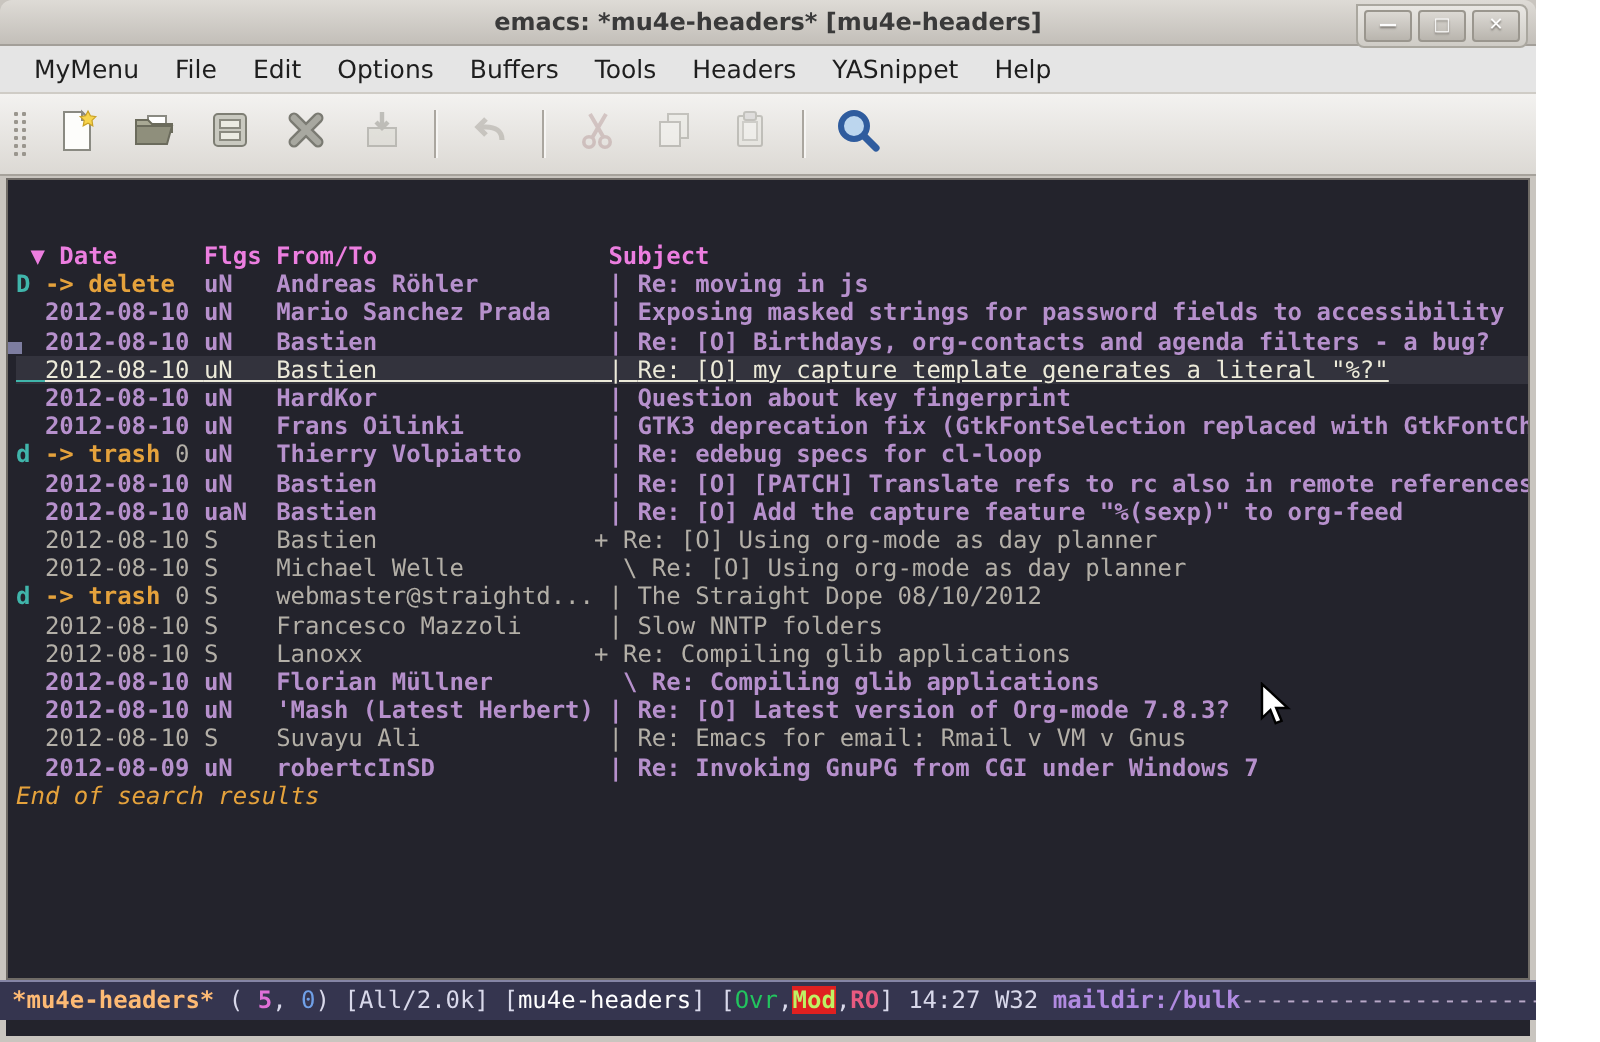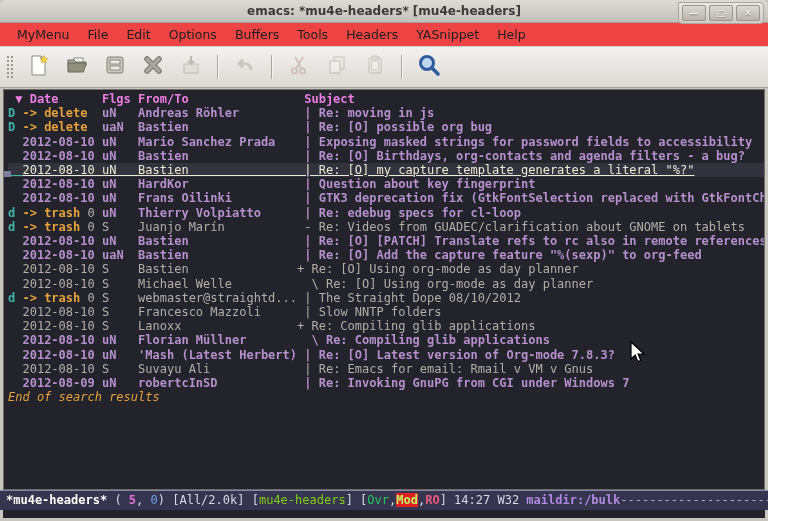--- a/index.html
+++ b/index.html
@@ -11,59 +11,59 @@
             position:relative;display:flex;align-items:center;justify-content:center;}
   .titlebar .title{font-size:12px;font-weight:bold;color:#3a3a3a;}
   .winbtns{position:absolute;right:4px;top:2px;display:flex;gap:3px;
            background:linear-gradient(#e9e7e3,#cfccc6);border:1px solid #aaa79f;
            border-radius:0 4px 4px 4px;padding:2px 3px;}
   .winbtn{width:22px;height:14px;border:1px solid #9a968e;border-radius:2px;
           background:linear-gradient(#dcd9d4,#b9b5ae);color:#fcfcfc;font-size:9px;
           font-weight:bold;display:flex;align-items:center;justify-content:center;
           text-shadow:0 1px 1px #7e7a74;line-height:1;}
   
-  .menubar{height:23px;background:#ef4444;display:flex;align-items:center;
+  .menubar{height:23px;background:#e5e5e5;display:flex;align-items:center;
            padding-left:8px;border-bottom:1px solid #cfccc6;}
   .menu-item{font-size:12.5px;color:#1e1e1e;padding:3px 9px;cursor:default;}
   
   .toolbar{height:40px;background:linear-gradient(#f3f2f0,#dcd9d4);
            border-bottom:1px solid #a6a29b;display:flex;align-items:center;padding-left:4px;}
   .grip{width:8px;height:24px;margin:0 6px 0 2px;
         background-image:radial-gradient(#9a968e 1px,transparent 1.2px);
         background-size:4px 4px;}
   .tbtn{width:34px;height:30px;display:flex;align-items:center;justify-content:center;
         margin:0 2px;border-radius:3px;}
   .tbtn.disabled{opacity:.42;}
   .tsep{width:1px;height:24px;background:#aaa69f;border-right:1px solid #f6f5f3;margin:0 7px;}
   
   .bufwrap{height:402px;background:#c9c5bf;padding:1px 3px 0 3px;box-sizing:border-box;}
   .buffer{position:relative;height:100%;background:#23232c;border:1px solid #6f6b66;
           box-sizing:border-box;overflow:hidden;
           font-family:"DejaVu Sans Mono",monospace;font-size:12px;line-height:14.2px;
           padding:2px 0 0 4px;}
-  .hline{white-space:pre;color:#ec7ee0;font-weight:bold;}
+  .hline{white-space:pre;color:#ec7ee0;font-weight:bold;margin-top:29px;}
   .row{white-space:pre;}
   .row.unread{color:#b690cc;font-weight:bold;}
   .row.read{color:#b3afa7;}
   .row.current{background:#33333d;color:#ecead9;font-weight:normal;}
   .row.current span{text-decoration:underline;}
   .row .mark{color:#40b5ab;font-weight:bold;}
   .row .mtarget{color:#e5a23c;font-weight:bold;}
   .row .d2{color:#b3afa7;font-weight:normal;}
   .eos{white-space:pre;color:#e5a23c;font-style:italic;}
   .fringe-mark{position:absolute;left:0;width:7px;height:6px;background:#7d7da0;}
   
   .modeline{height:19px;background:#35354f;border-top:1px solid #8585a5;
             font-family:"DejaVu Sans Mono",monospace;font-size:12px;line-height:18px;
             white-space:pre;overflow:hidden;padding-left:6px;color:#d8d8ea;}
-  .ml-buffer{color:#ffffff;font-weight:bold;}
+  .ml-buffer{color:#fdba74;font-weight:bold;}
   .ml-plain{color:#d8d8ea;}
   .ml-line{color:#e070d8;font-weight:bold;}
   .ml-col{color:#70a0e8;}
-  .ml-mode{color:#84cc16;}
+  .ml-mode{color:#ffffff;}
   .ml-ovr{color:#22c55e;}
   .ml-mod{color:#bef264;background:#e02020;font-weight:bold;}
   .ml-ro{color:#e85a80;font-weight:bold;}
   .ml-maildir{color:#b08ae0;font-weight:bold;}
   .ml-dashes{color:#b8a8c8;}
   
   .echo{height:8px;background:#23232c;border-left:3px solid #c9c5bf;border-right:3px solid #c9c5bf;}
   .frame-bottom{height:7px;background:#c9c5bf;}
   
   .cursor{position:absolute;left:630px;top:341px;z-index:50;}
@@ -177,28 +177,26 @@
         <path d="M16 16l6 6" stroke="#2f5c9e" stroke-width="3.6" stroke-linecap="round"></path>
       </svg></span>
     </div>
   </div>
 
   <div class="bufwrap">
     <div class="buffer">
       <div class="hline"> ▼ Date      Flgs From/To                Subject</div>
       <div id="rows">
           <div class="row unread"><span class="mark">D </span><span class="mtarget">-&gt; delete  </span><span class="flags">uN   </span><span class="from">Andreas Röhler        </span><span class="sep"> | </span><span class="subj">Re: moving in js</span></div>
-          <div class="row unread"><span class="mark">D </span><span class="mtarget">-&gt; delete  </span><span class="flags">uaN  </span><span class="from">Bastien               </span><span class="sep"> | </span><span class="subj">Re: [O] possible org bug</span></div>
           <div class="row unread"><span class="mark">  </span><span class="date">2012-08-10 </span><span class="flags">uN   </span><span class="from">Mario Sanchez Prada   </span><span class="sep"> | </span><span class="subj">Exposing masked strings for password fields to accessibility</span></div>
           <div class="row unread"><span class="mark">  </span><span class="date">2012-08-10 </span><span class="flags">uN   </span><span class="from">Bastien               </span><span class="sep"> | </span><span class="subj">Re: [O] Birthdays, org-contacts and agenda filters - a bug?</span></div>
           <div class="row current"><span class="mark">  </span><span class="date">2012-08-10 </span><span class="flags">uN   </span><span class="from">Bastien               </span><span class="sep"> | </span><span class="subj">Re: [O] my capture template generates a literal "%?"</span></div>
           <div class="row unread"><span class="mark">  </span><span class="date">2012-08-10 </span><span class="flags">uN   </span><span class="from">HardKor               </span><span class="sep"> | </span><span class="subj">Question about key fingerprint</span></div>
           <div class="row unread"><span class="mark">  </span><span class="date">2012-08-10 </span><span class="flags">uN   </span><span class="from">Frans Oilinki         </span><span class="sep"> | </span><span class="subj">GTK3 deprecation fix (GtkFontSelection replaced with GtkFontChooser)</span></div>
           <div class="row unread"><span class="mark">d </span><span class="mtarget">-&gt; trash </span><span class="d2">0 </span><span class="flags">uN   </span><span class="from">Thierry Volpiatto     </span><span class="sep"> | </span><span class="subj">Re: edebug specs for cl-loop</span></div>
-          <div class="row read"><span class="mark">d </span><span class="mtarget">-&gt; trash </span><span class="d2">0 </span><span class="flags">S    </span><span class="from">Juanjo Marín          </span><span class="sep"> - </span><span class="subj">Re: Videos from GUADEC/clarification about GNOME on tablets</span></div>
           <div class="row unread"><span class="mark">  </span><span class="date">2012-08-10 </span><span class="flags">uN   </span><span class="from">Bastien               </span><span class="sep"> | </span><span class="subj">Re: [O] [PATCH] Translate refs to rc also in remote references</span></div>
           <div class="row unread"><span class="mark">  </span><span class="date">2012-08-10 </span><span class="flags">uaN  </span><span class="from">Bastien               </span><span class="sep"> | </span><span class="subj">Re: [O] Add the capture feature "%(sexp)" to org-feed</span></div>
           <div class="row read"><span class="mark">  </span><span class="date">2012-08-10 </span><span class="flags">S    </span><span class="from">Bastien               </span><span class="sep">+ </span><span class="subj">Re: [O] Using org-mode as day planner</span></div>
           <div class="row read"><span class="mark">  </span><span class="date">2012-08-10 </span><span class="flags">S    </span><span class="from">Michael Welle         </span><span class="sep">  \ </span><span class="subj">Re: [O] Using org-mode as day planner</span></div>
           <div class="row read"><span class="mark">d </span><span class="mtarget">-&gt; trash </span><span class="d2">0 </span><span class="flags">S    </span><span class="from">webmaster@straightd...</span><span class="sep"> | </span><span class="subj">The Straight Dope 08/10/2012</span></div>
           <div class="row read"><span class="mark">  </span><span class="date">2012-08-10 </span><span class="flags">S    </span><span class="from">Francesco Mazzoli     </span><span class="sep"> | </span><span class="subj">Slow NNTP folders</span></div>
           <div class="row read"><span class="mark">  </span><span class="date">2012-08-10 </span><span class="flags">S    </span><span class="from">Lanoxx                </span><span class="sep">+ </span><span class="subj">Re: Compiling glib applications</span></div>
           <div class="row unread"><span class="mark">  </span><span class="date">2012-08-10 </span><span class="flags">uN   </span><span class="from">Florian Müllner       </span><span class="sep">  \ </span><span class="subj">Re: Compiling glib applications</span></div>
           <div class="row unread"><span class="mark">  </span><span class="date">2012-08-10 </span><span class="flags">uN   </span><span class="from">'Mash (Latest Herbert)</span><span class="sep"> | </span><span class="subj">Re: [O] Latest version of Org-mode 7.8.3?</span></div>
           <div class="row read"><span class="mark">  </span><span class="date">2012-08-10 </span><span class="flags">S    </span><span class="from">Suvayu Ali            </span><span class="sep"> | </span><span class="subj">Re: Emacs for email: Rmail v VM v Gnus</span></div>

